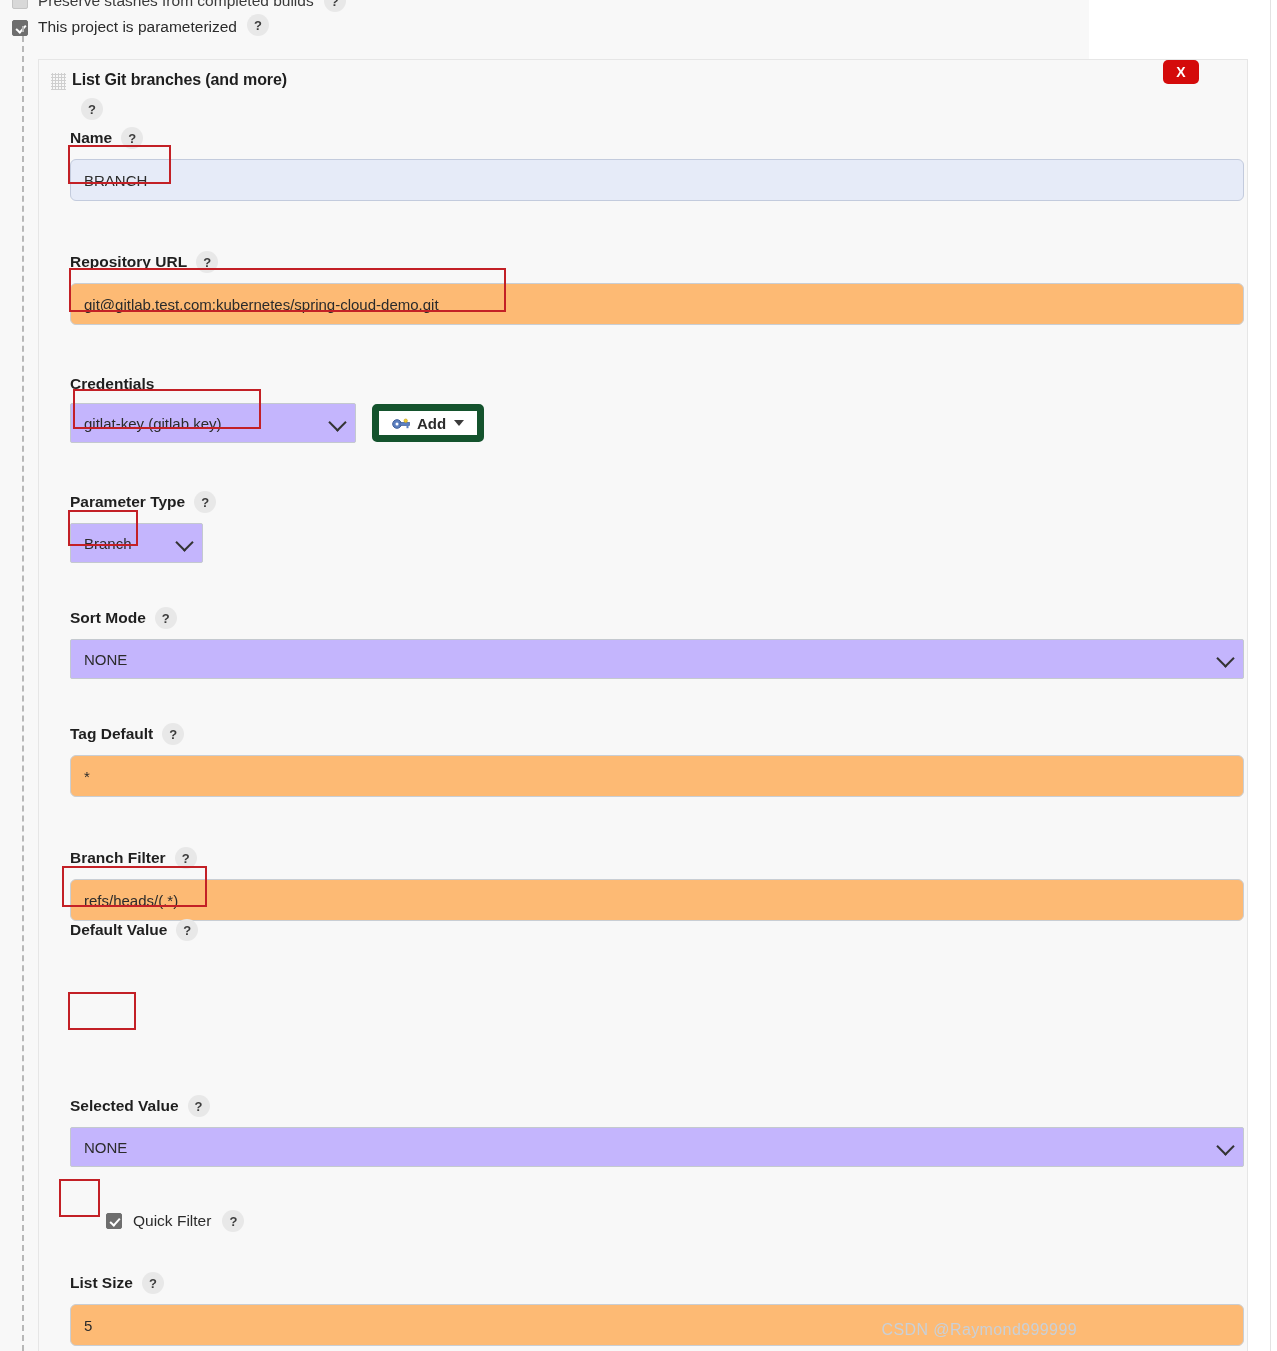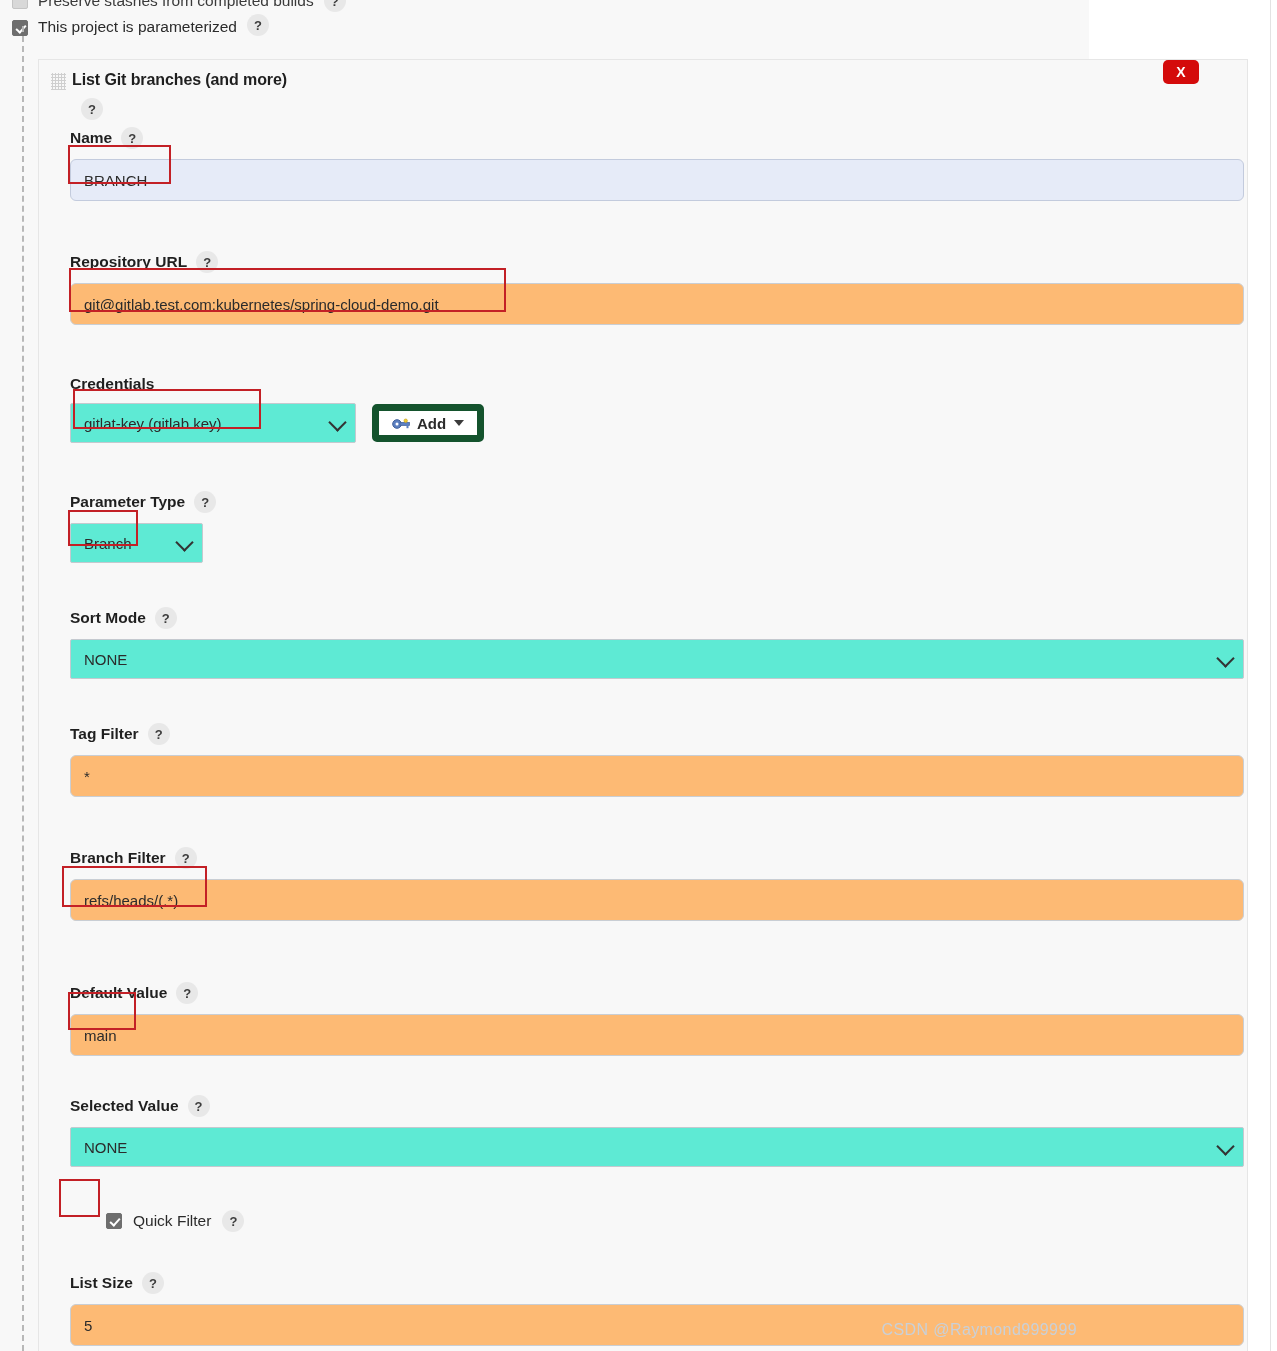--- a/index.html
+++ b/index.html
@@ -194,21 +194,21 @@
     border-color: #c3cbdd;
   }
 
   
   .sel {
     width: 100%;
     height: 40px;
     box-sizing: border-box;
     border: 1px solid #c4c9cf;
     border-radius: 2px;
-    background: #5eead4;
+    background: #c4b5fd;
     font-family: "Liberation Sans", sans-serif;
     font-size: 15px;
     color: #2b2b2b;
     padding: 0 34px 0 13px;
     display: flex;
     align-items: center;
     position: relative;
   }
   .sel .chev {
     position: absolute;
@@ -365,40 +365,39 @@
         <span class="help">?</span>
       </div>
       <div class="sel">
         <span>NONE</span>
         <span class="chev"></span>
       </div>
     </div>
 
     <div class="inner" style="top:663px;">
       <div class="field-label">
-        <span>Tag Filter</span>
+        <span>Tag Default</span>
         <span class="help">?</span>
       </div>
       <div class="txt">*</div>
     </div>
 
     <div class="inner" style="top:787px;">
       <div class="field-label">
         <span>Branch Filter</span>
         <span class="help">?</span>
       </div>
       <div class="txt">refs/heads/(.*)</div>
     </div>
 
-    <div class="inner" style="top:922px;">
+    <div class="inner" style="top:859px;">
       <div class="field-label">
         <span>Default Value</span>
         <span class="help">?</span>
       </div>
-      <div class="txt">main</div>
     </div>
 
     <div class="inner" style="top:1035px;">
       <div class="field-label">
         <span>Selected Value</span>
         <span class="help">?</span>
       </div>
       <div class="sel">
         <span>NONE</span>
         <span class="chev"></span>

